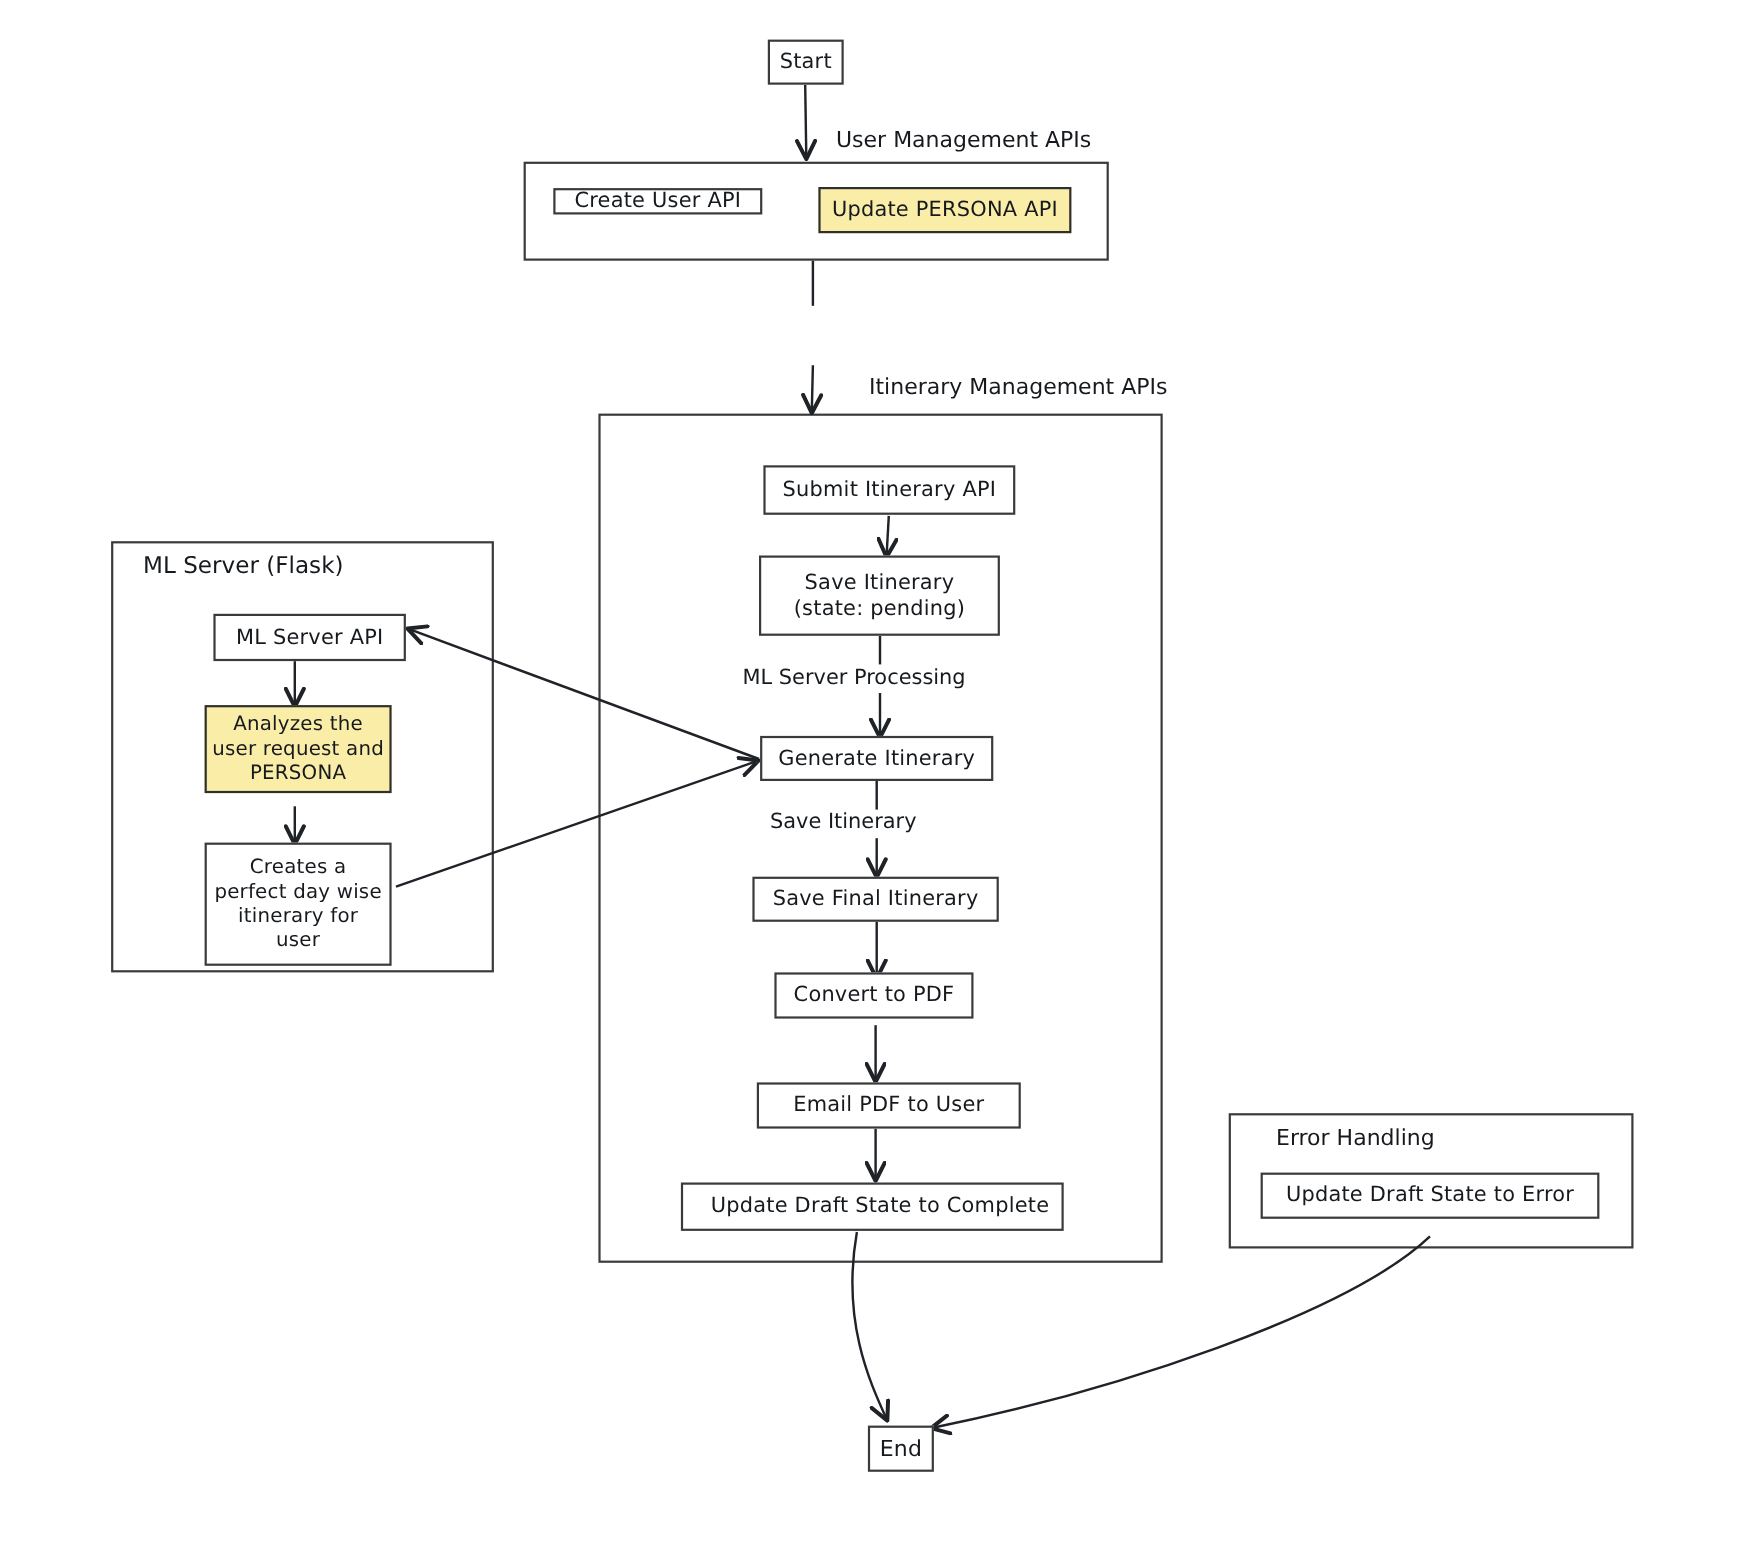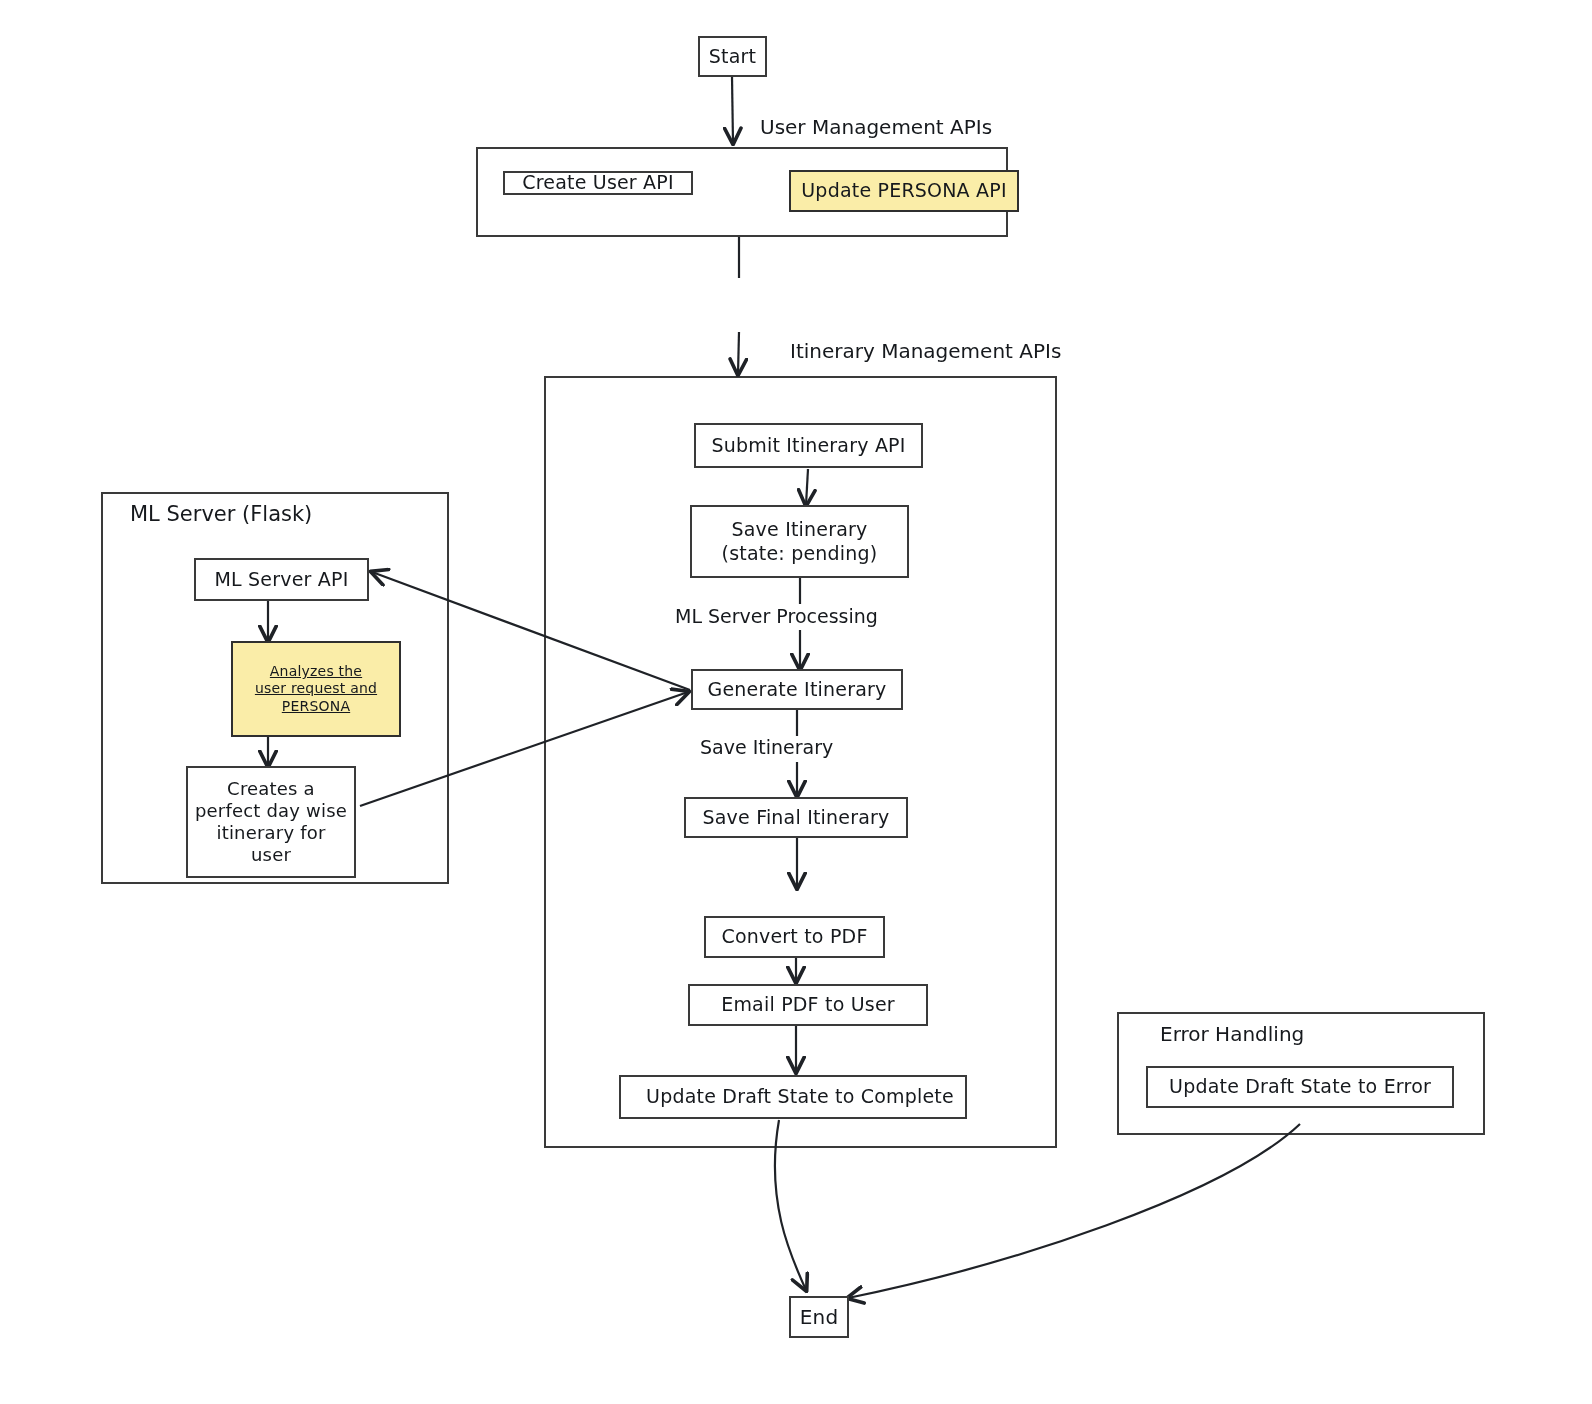--- a/index.html
+++ b/index.html
@@ -31,21 +31,20 @@
     font-family: "DejaVu Sans", sans-serif;
     font-size: 19px;
     line-height: 1.22;
     letter-spacing: 0.2px;
     white-space: pre-line;
     z-index: 3;
   }
   .node.hl {
     background: #faeda8;
     border-color: #2f2f2f;
-    margin-left: 45px;
   }
   
   .group {
     position: absolute;
     box-sizing: border-box;
     border: 2px solid #3a3a3a;
     background: transparent;
     z-index: 1;
   }
   
@@ -182,31 +181,31 @@
 
   <div class="node" style="left:694px; top:423px; width:229px; height:45px;">Submit Itinerary API</div>
 
   <div class="node" style="left:690px; top:505px; width:219px; height:73px;">Save Itinerary
 (state: pending)</div>
 
   <div class="node" style="left:691px; top:669px; width:212px; height:41px;">Generate Itinerary</div>
 
   <div class="node" style="left:684px; top:797px; width:224px; height:41px;">Save Final Itinerary</div>
 
-  <div class="node" style="left:704px; top:916px; width:181px; height:42px;">Convert to PDF</div>
+  <div class="node" style="left:704px; top:884px; width:181px; height:42px;">Convert to PDF</div>
 
   <div class="node" style="left:688px; top:984px; width:240px; height:42px;text-align:right;">Email PDF to User</div>
 
   <div class="node" style="left:619px; top:1075px; width:348px; height:44px;padding-left:14px;">Update Draft State to Complete</div>
 
   <div class="node" style="left:1146px; top:1066px; width:308px; height:42px;">Update Draft State to Error</div>
 
   <div class="node" style="left:194px; top:558px; width:175px; height:43px;">ML Server API</div>
 
-  <div class="node hl" style="left:186px; top:641px; width:170px; height:96px; font-size:14px;text-decoration:underline;">Analyzes the
+  <div class="node hl" style="left:186px; top:641px; width:170px; height:80px; font-size:18px;">Analyzes the
 user request and
 PERSONA</div>
 
   <div class="node" style="left:186px; top:766px; width:170px; height:112px; font-size:18px;">Creates a
 perfect day wise
 itinerary for
 user</div>
 
   <div class="node" style="left:789px; top:1296px; width:60px; height:42px; font-size:20px;">End</div>
 

